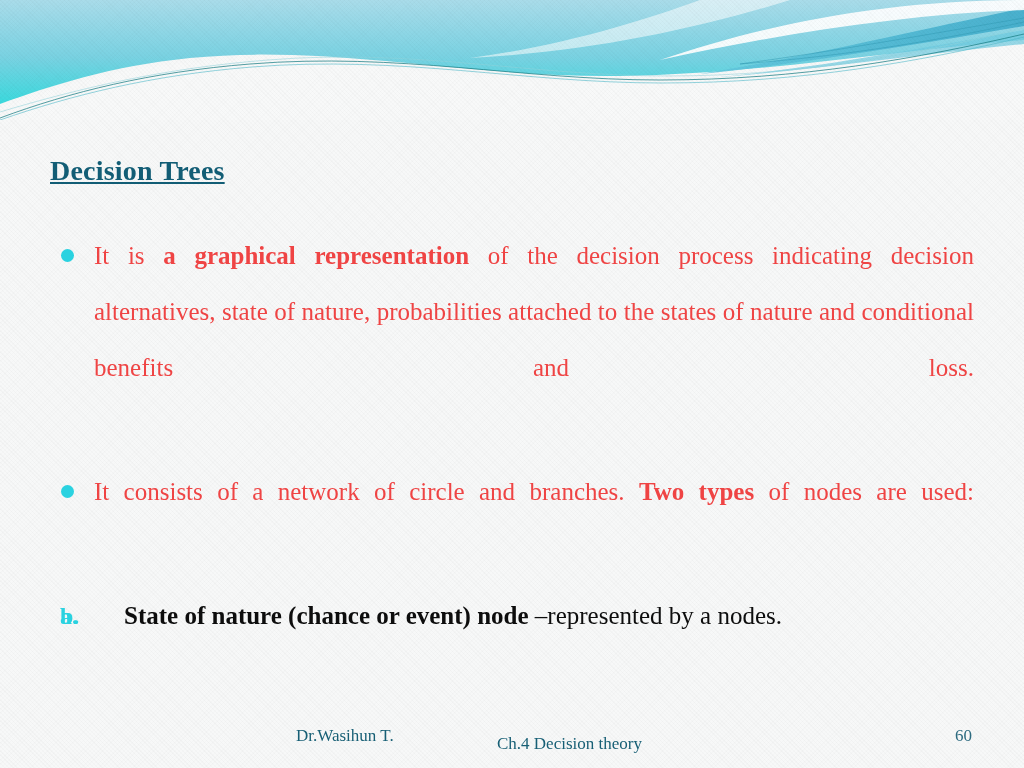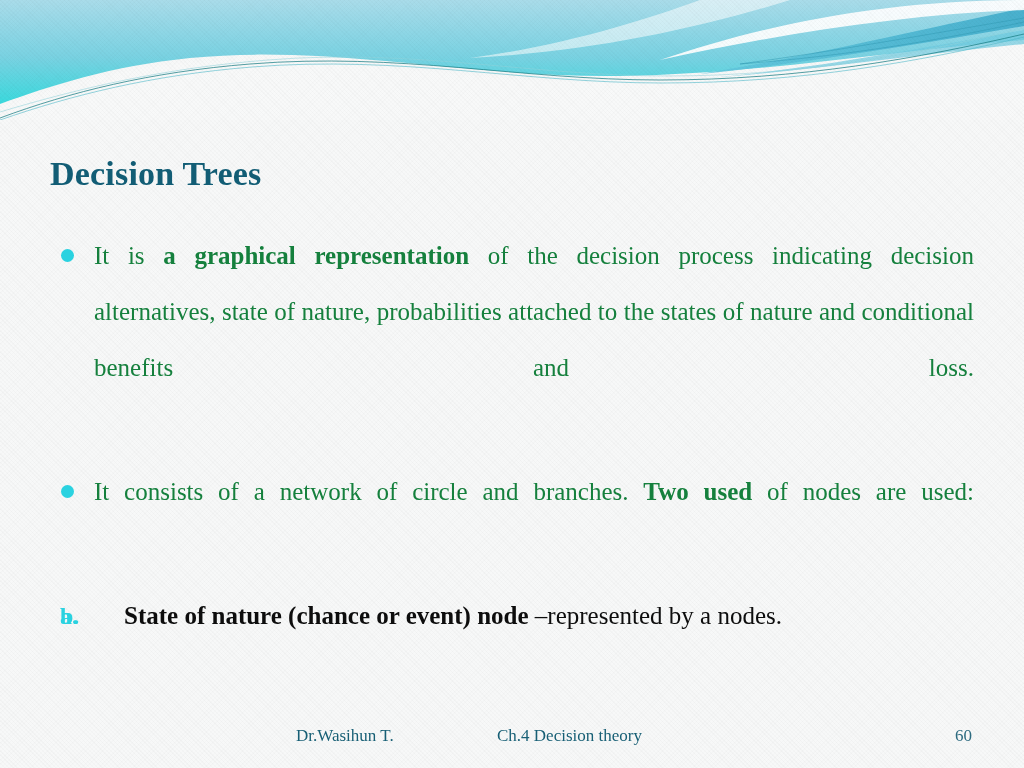--- a/index.html
+++ b/index.html
@@ -35,43 +35,44 @@
     overflow: hidden;
     z-index: 2;
   }
   .banner svg { display: block; }
 
   
   .title {
     position: absolute;
     left: 50px;
     top: 155px;
-    font-size: 34px;
+    font-size: 28px;
     font-weight: bold;
     color: #125d75;
     letter-spacing: 0.2px;
     z-index: 6;
+    text-decoration: underline;
   }
 
   
   .body-area {
     position: absolute;
     left: 56px;
     top: 228px;
     width: 918px;
     z-index: 6;
   }
 
   .bullet-item {
     position: relative;
     padding-left: 38px;
     margin-bottom: 12px;
     font-size: 25px;
     line-height: 56px;
-    color: #15803d;
+    color: #ef4444;
     text-align: justify;
     text-justify: inter-word;
   }
   .bullet-item .dot {
     position: absolute;
     left: 5px;
     top: 21px;
     width: 13px;
     height: 13px;
     border-radius: 50%;
@@ -115,21 +116,21 @@
     font-family: "Liberation Serif", "DejaVu Serif", serif;
   }
   .footer .f-author {
     position: absolute;
     left: 296px;
     top: 0;
   }
   .footer .f-chapter {
     position: absolute;
     left: 497px;
-    top: 0;
+    top: 8px;
   }
   .footer .f-page {
     position: absolute;
     left: 955px;
     top: 0;
     color: #2d6b80;
   }
 </style>
 </head>
 <body>
@@ -178,21 +179,21 @@
     <div class="bullet-item justified">
       <span class="dot"></span>
       <span class="txt">
         <span>It is </span><b class="strong">a graphical representation</b><span> of the decision process indicating decision alternatives, state of nature, probabilities attached to the states of nature and conditional benefits and loss.</span>
       </span>
     </div>
 
     <div class="bullet-item justified">
       <span class="dot"></span>
       <span class="txt">
-        <span>It consists of a network of circle and branches. </span><b class="strong">Two used</b><span> of nodes are used:</span>
+        <span>It consists of a network of circle and branches. </span><b class="strong">Two types</b><span> of nodes are used:</span>
       </span>
     </div>
 
     <div class="lettered-item">
       <span class="marker">a.</span>
     </div>
 
     <div class="lettered-item">
       <span class="marker">b.</span>
       <span>

